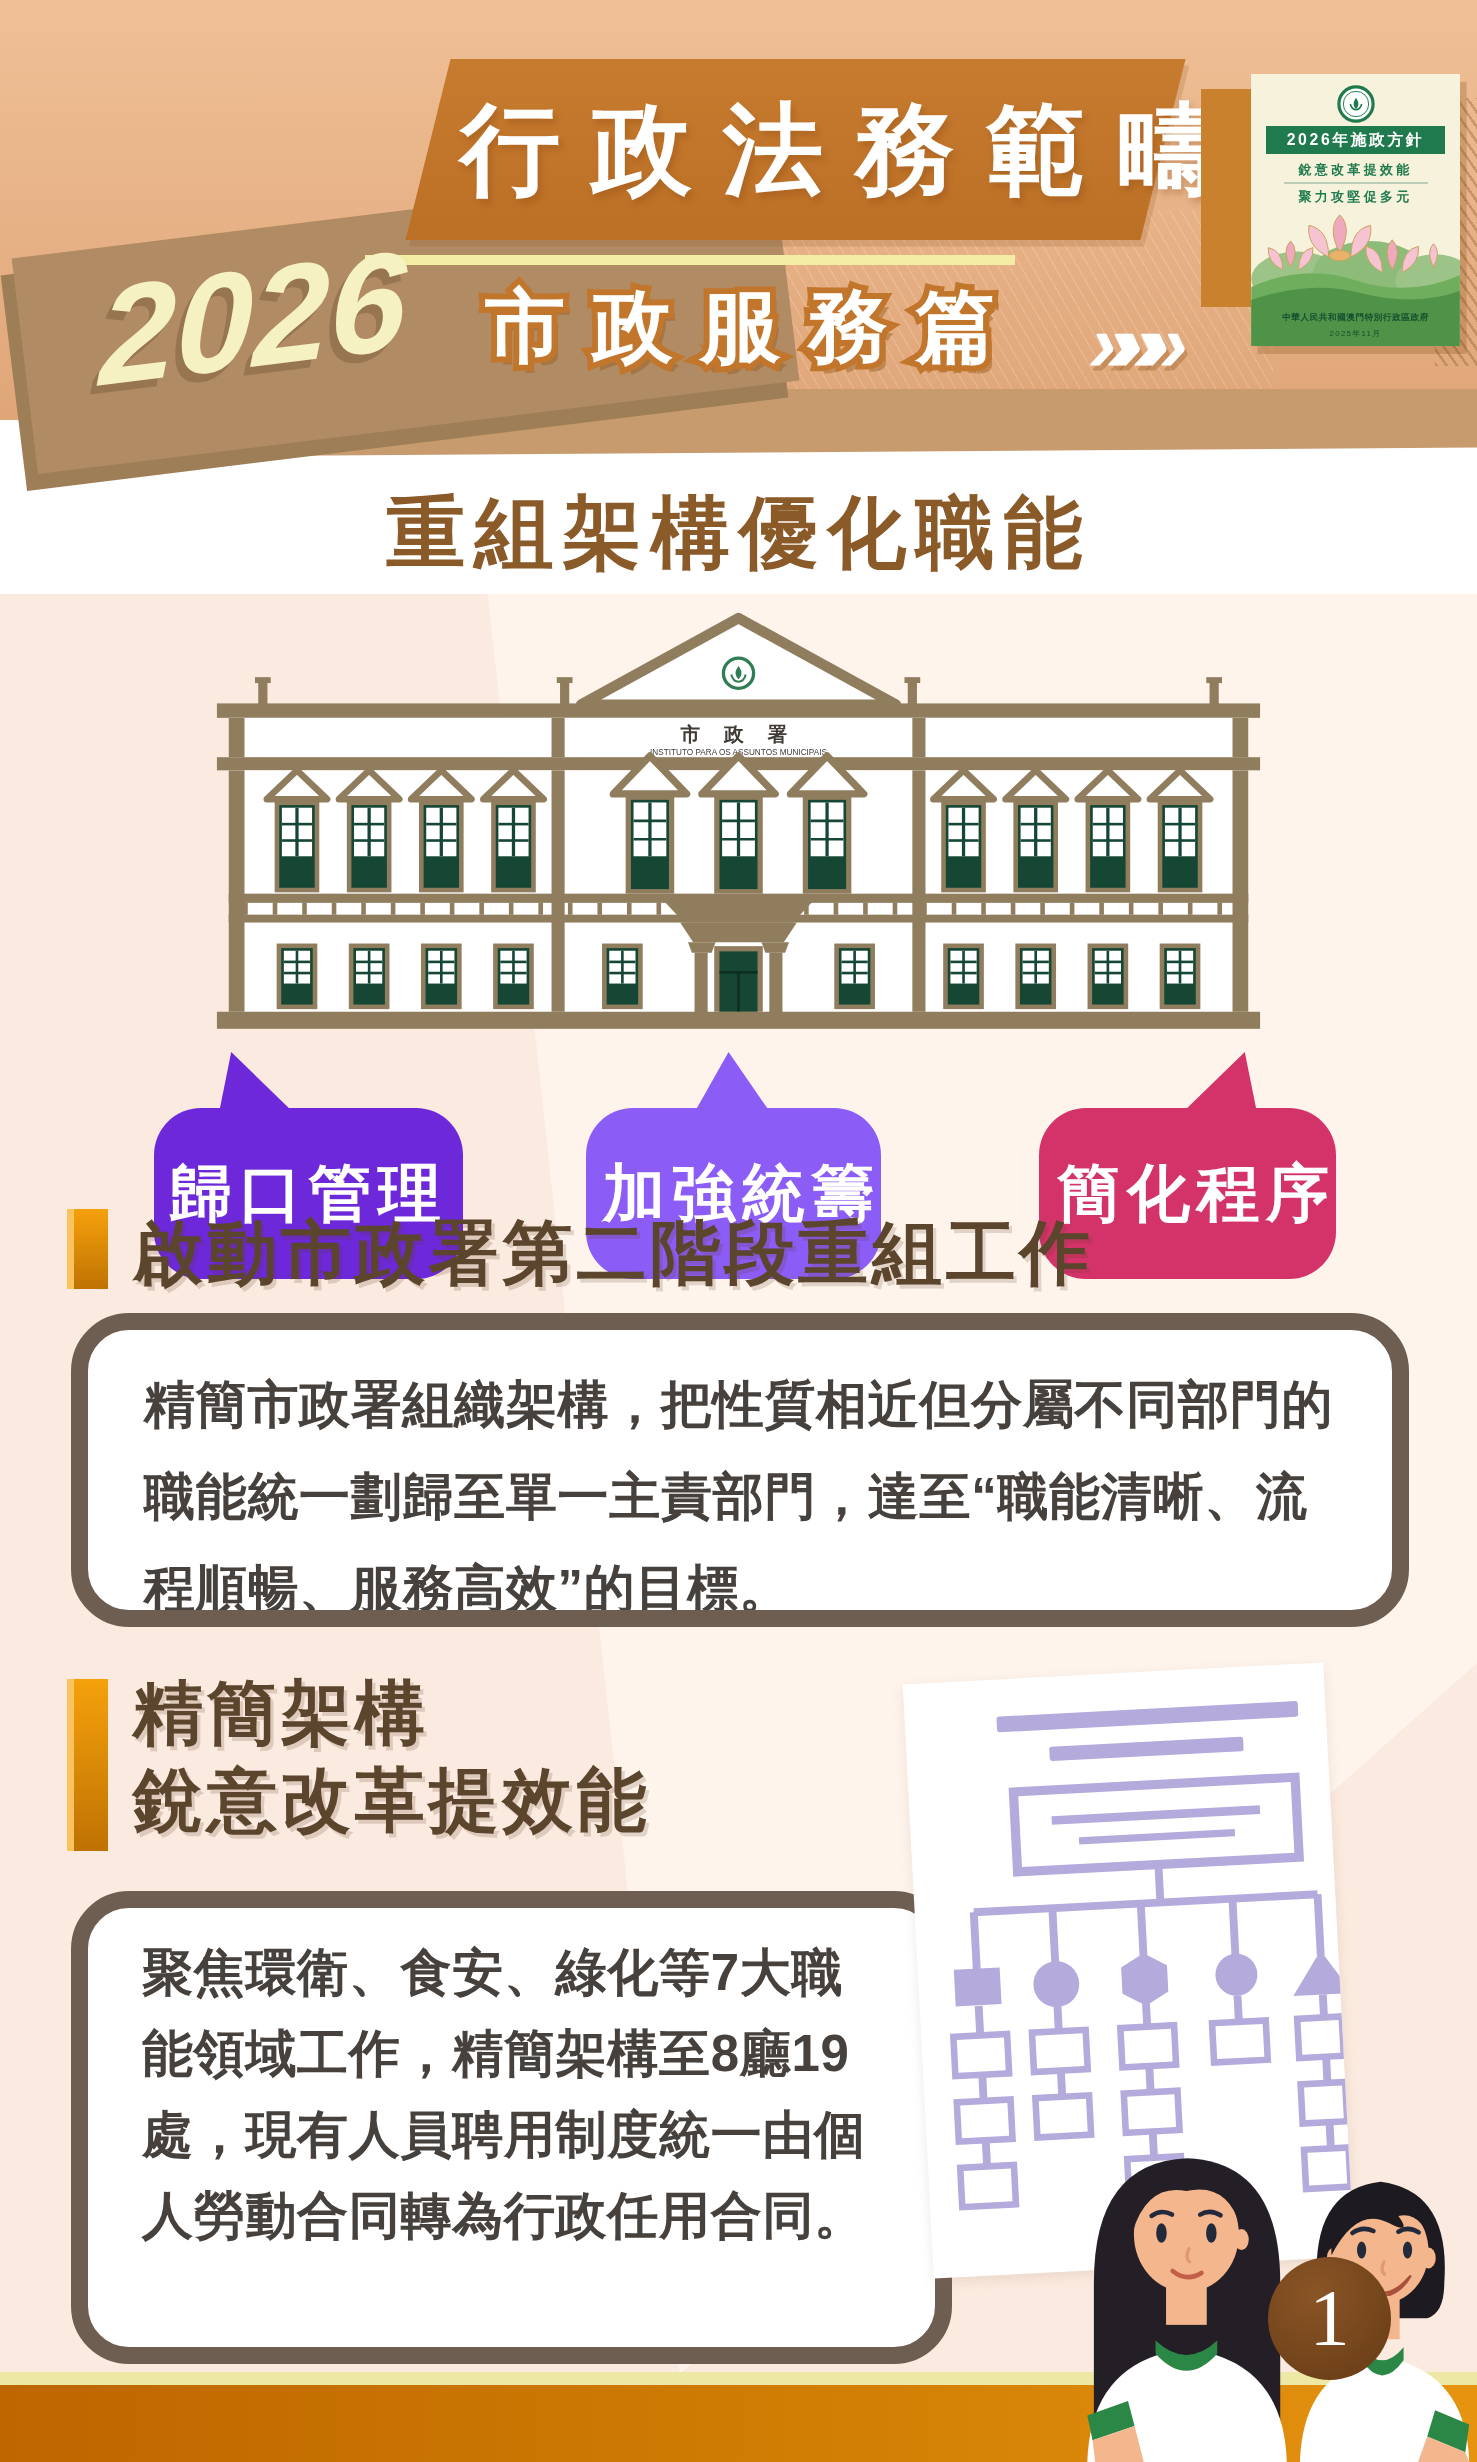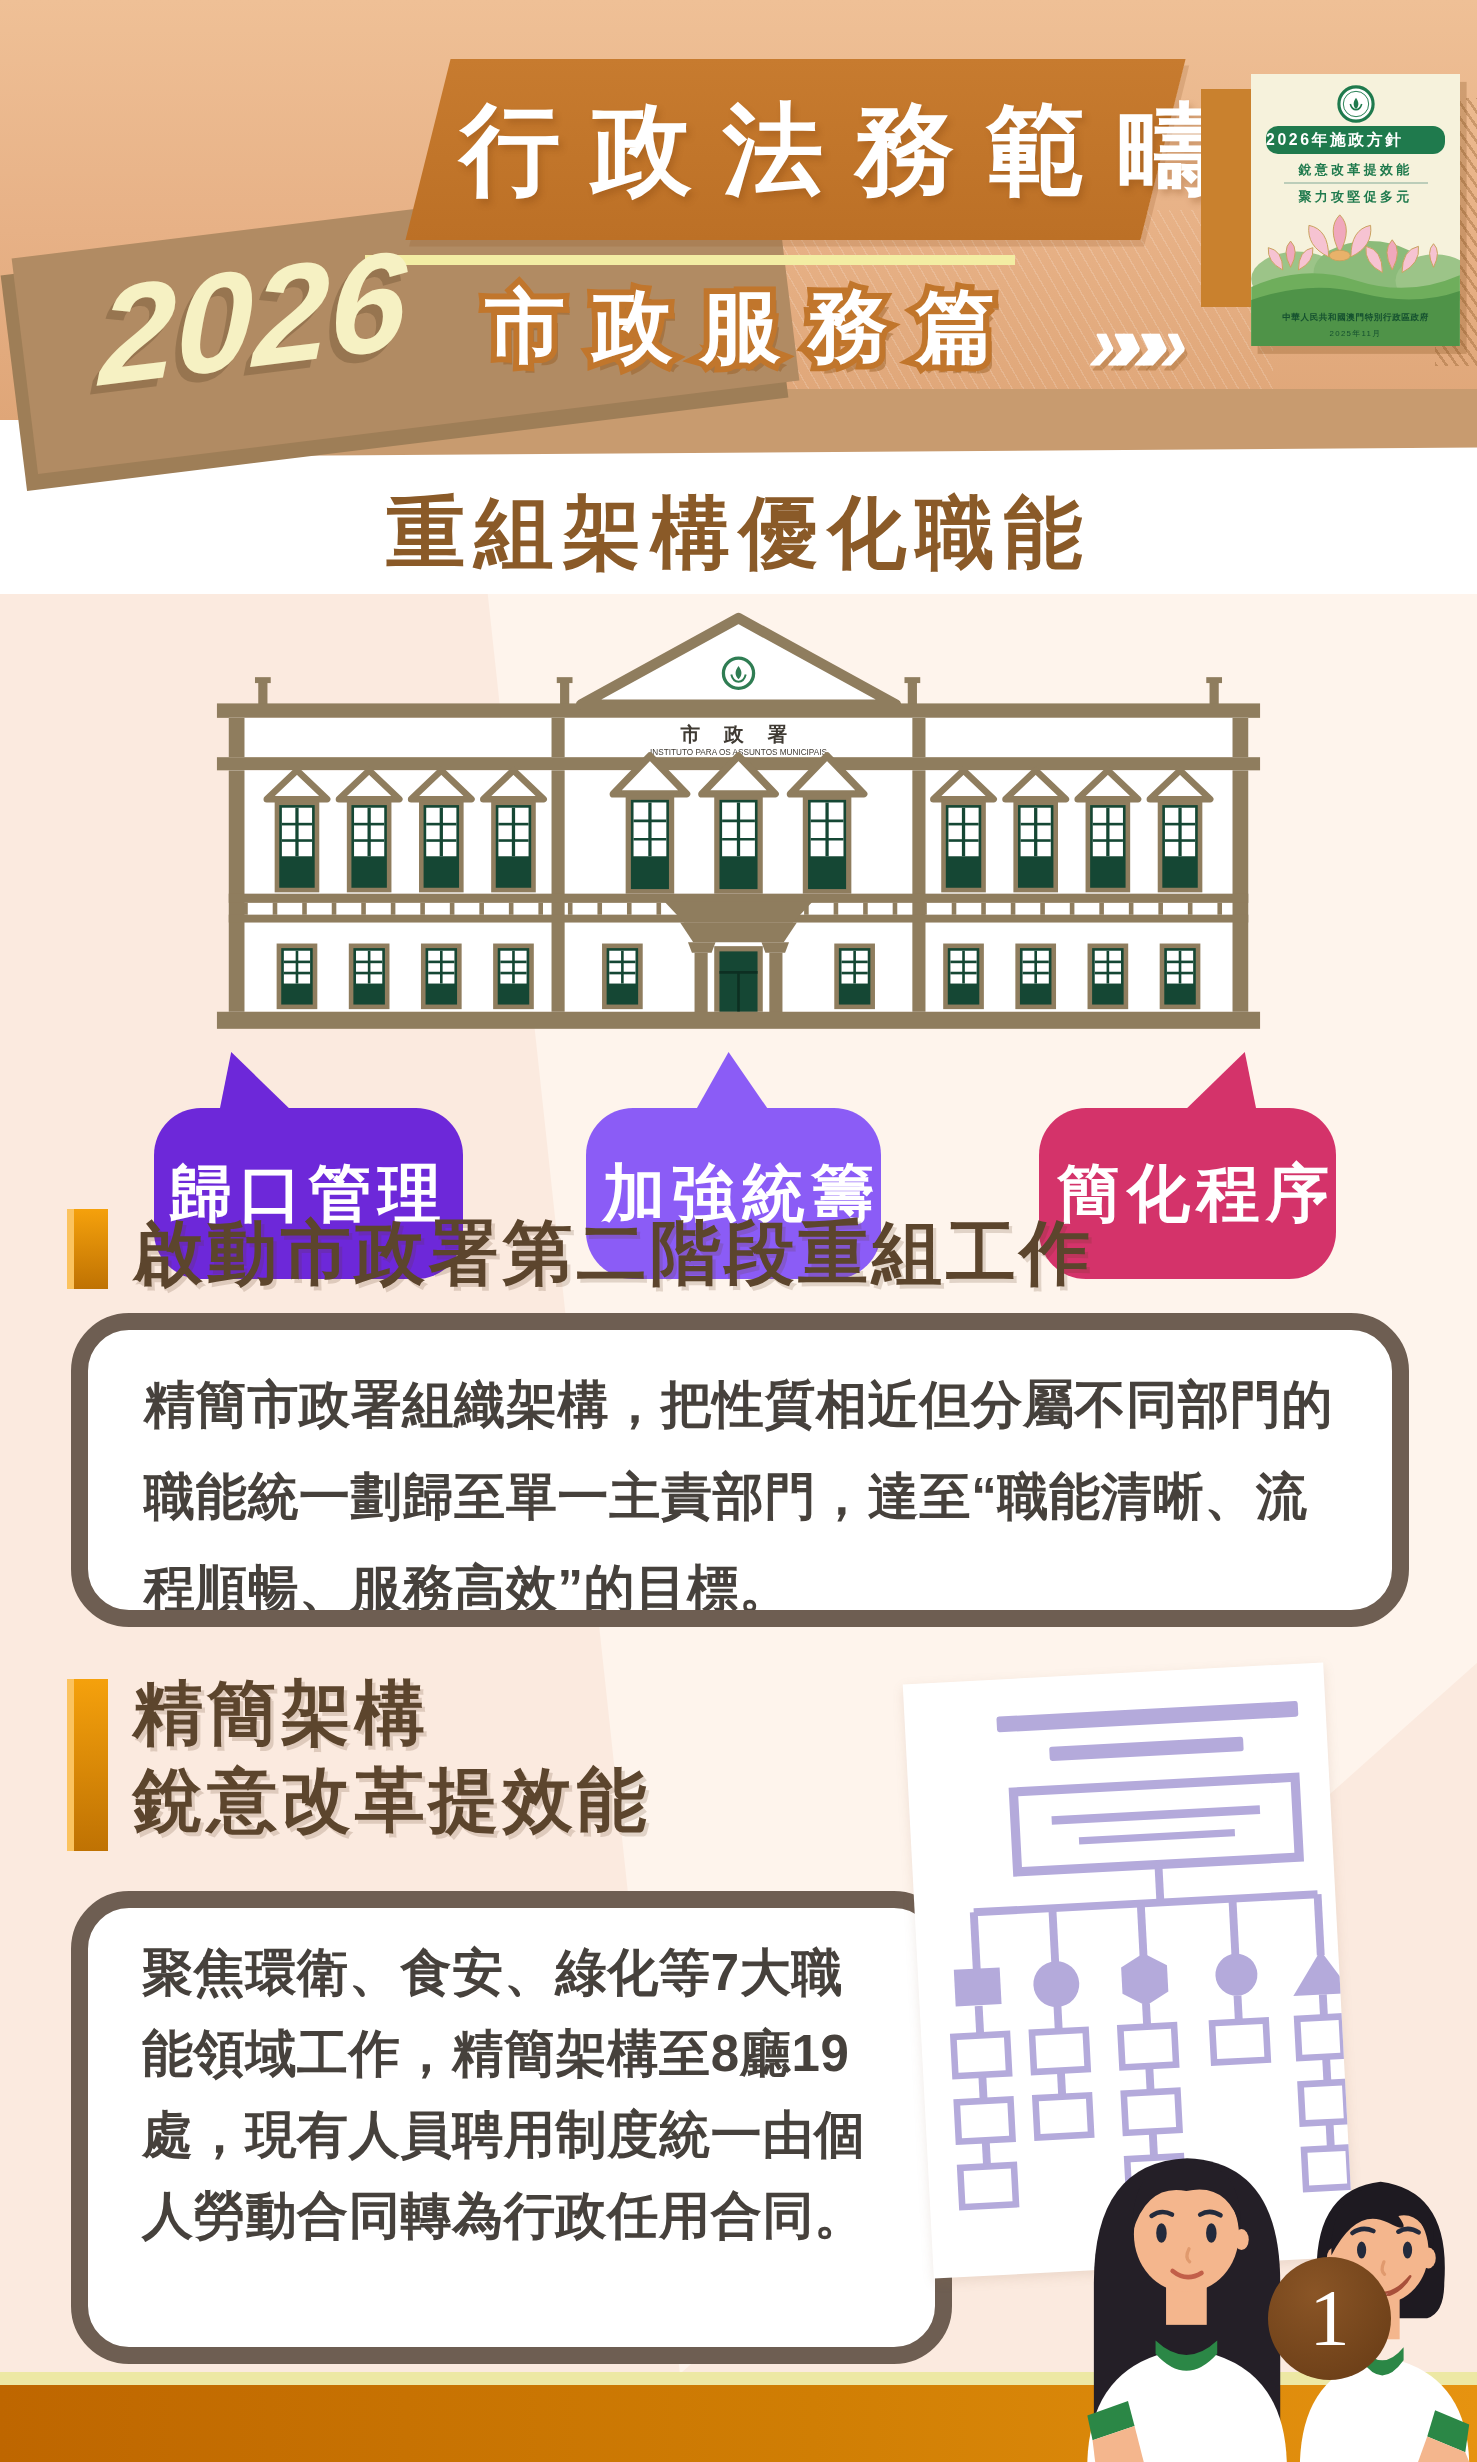--- a/index.html
+++ b/index.html
@@ -39,21 +39,21 @@
     letter-spacing:-18.4px; transform:skewX(-12deg); text-shadow:3.9px 5.3px 0 rgba(150,90,30,.35); }
 
   
   .book-behind { left:1201px; top:89px; width:81px; height:218px; background:#C9812E; }
   .book-shadow { left:1435px; top:98px; width:43px; height:268px;
     background:repeating-linear-gradient(55deg, rgba(125,75,25,.30) 0 2.6px, rgba(0,0,0,0) 2.6px 8.5px); }
   .book { left:1251px; top:74px; width:209px; height:272px; background:#F6F2DC;
     box-shadow:6.6px 7.9px 0 rgba(120,70,20,.25); overflow:hidden; }
   .book-emblem { margin:10.5px auto 3.9px auto; width:38px; height:38px; display:block; }
   .book-band { margin:2.6px auto 0 auto; width:179px; height:27.6px; background:#1F7A4D;
-    color:#ffffff; font-size:15.8px; font-weight:700; letter-spacing:2.6px; line-height:27.6px;border-radius:12px; }
+    color:#ffffff; font-size:15.8px; font-weight:700; letter-spacing:2.6px; text-align:center; line-height:27.6px; }
   .book-slogan { margin:6.6px auto 0 auto; width:184px; text-align:center; color:#1F7A4D;
     font-size:13px; font-weight:800; letter-spacing:3.3px; }
   .book-sep { margin:3.9px auto; width:144px; height:1.3px; background:#BCCDB9; }
   .book-art { position:absolute; left:0; bottom:0; width:209px; height:139px; }
 
   
   .page-title { left:0; top:481px; width:1478px; text-align:center; font-size:79px; font-weight:900;
     color:#8A5A28; letter-spacing:9.2px; }
 
   

